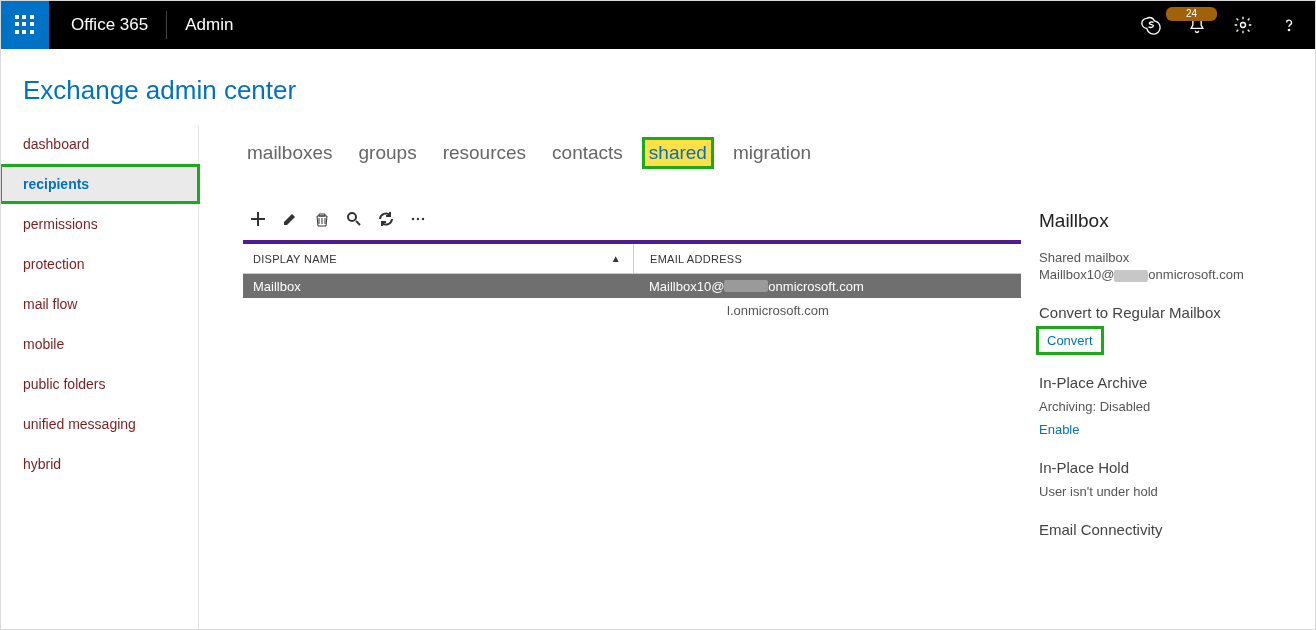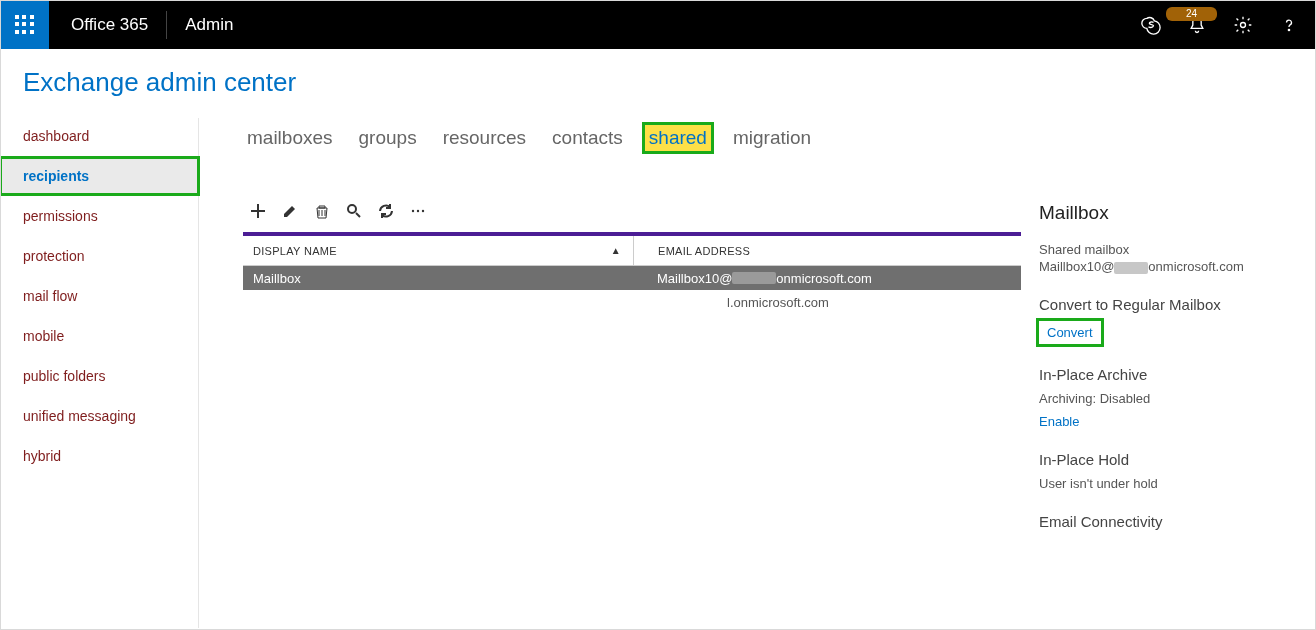--- a/index.html
+++ b/index.html
@@ -8,36 +8,36 @@
 .topbar{height:48px;background:#000;color:#fff;display:flex;align-items:center;position:relative;}
 .waffle{width:48px;height:48px;background:#0072c6;display:flex;align-items:center;justify-content:center;}
 .waffle-grid{width:20px;height:20px;display:grid;grid-template-columns:repeat(3,1fr);grid-template-rows:repeat(3,1fr);gap:2px;}
 .waffle-grid span{background:#fff;width:4px;height:4px;}
 .top-title{display:flex;align-items:center;gap:18px;margin-left:22px;font-size:17px;}
 .top-divider{width:1px;height:28px;background:#444;}
 .top-icons{position:absolute;right:10px;top:0;height:48px;display:flex;align-items:center;gap:14px;}
 .icon-btn{width:32px;height:32px;display:flex;align-items:center;justify-content:center;color:#fff;cursor:pointer;position:relative;}
 .icon-btn svg{width:20px;height:20px;stroke:#fff;fill:none;stroke-width:1.6;}
 .badge{position:absolute;top:-2px;right:-4px;background:#a16207;color:#fff;font-size:10px;line-height:14px;padding:0 20px;border-radius:6px;min-width:16px;text-align:center;}
-.sub-header{padding:18px 0 20px 22px;color:#0072c6;font-size:26px;font-weight:300;}
+.sub-header{padding:18px 0 20px 22px;color:#0072c6;font-size:26px;font-weight:300;margin-top:8px;}
 .body-row{display:flex;height:calc(100% - 48px - 70px);}
 .sidebar{width:198px;border-right:1px solid #e5e5e5;padding-top:0;}
 .sidebar-item{display:block;padding:10px 0 10px 22px;color:#7f1d1d;font-size:14px;cursor:pointer;margin-bottom:4px;}
 .sidebar-item.active{color:#0072c6;background:#eaeaea;}
 .content{flex:1;position:relative;padding:0 0 0 44px;}
-.tabrow{display:flex;gap:18px;align-items:center;height:40px;}
+.tabrow{display:flex;gap:18px;align-items:flex-end;height:40px;}
 .tab{color:#666;font-size:19px;cursor:pointer;padding:2px 4px;}
 .tab.active{color:#0072c6;background:#fde047;}
 .toolbar{margin-top:38px;height:30px;display:flex;align-items:center;gap:14px;color:#444;padding-left:6px;}
 .toolbar .ticon{width:18px;height:18px;cursor:pointer;display:flex;align-items:center;justify-content:center;}
 .toolbar svg{width:16px;height:16px;fill:#333;}
 .grid{margin-top:6px;width:778px;}
 .grid-head{display:flex;border-top:4px solid #4c1d95;border-bottom:1px solid #ccc;height:34px;align-items:center;font-size:11px;letter-spacing:0.3px;color:#333;}
 .col-name{flex:0 0 390px;padding-left:10px;display:flex;align-items:center;gap:6px;position:relative;}
-.col-email{flex:1;padding-left:24px;border-left:1px solid #ccc;height:100%;display:flex;align-items:center;}
+.col-email{flex:1;padding-left:16px;border-left:1px solid #ccc;height:100%;display:flex;align-items:center;}
 .sort-ind{font-size:10px;position:absolute;right:12px;}
 .grid-row{display:flex;height:24px;align-items:center;font-size:13px;}
 .grid-row.selected{background:#6f6f6f;color:#fff;}
 .grid-row .col-name{font-weight:400;}
 .grid-row .col-email{border:none;}
 .obscure{display:inline-block;background:#c7c7c7;height:12px;width:44px;border-radius:2px;vertical-align:middle;}
 .grid-row.selected .obscure{background:#9a9a9a;}
 .details{position:absolute;top:80px;right:14px;width:264px;padding:4px 2px;font-size:13px;color:#333;}
 .details h3{font-size:19px;font-weight:400;margin:0 0 18px 0;color:#222;}
 .details .muted{color:#555;margin-bottom:2px;}

